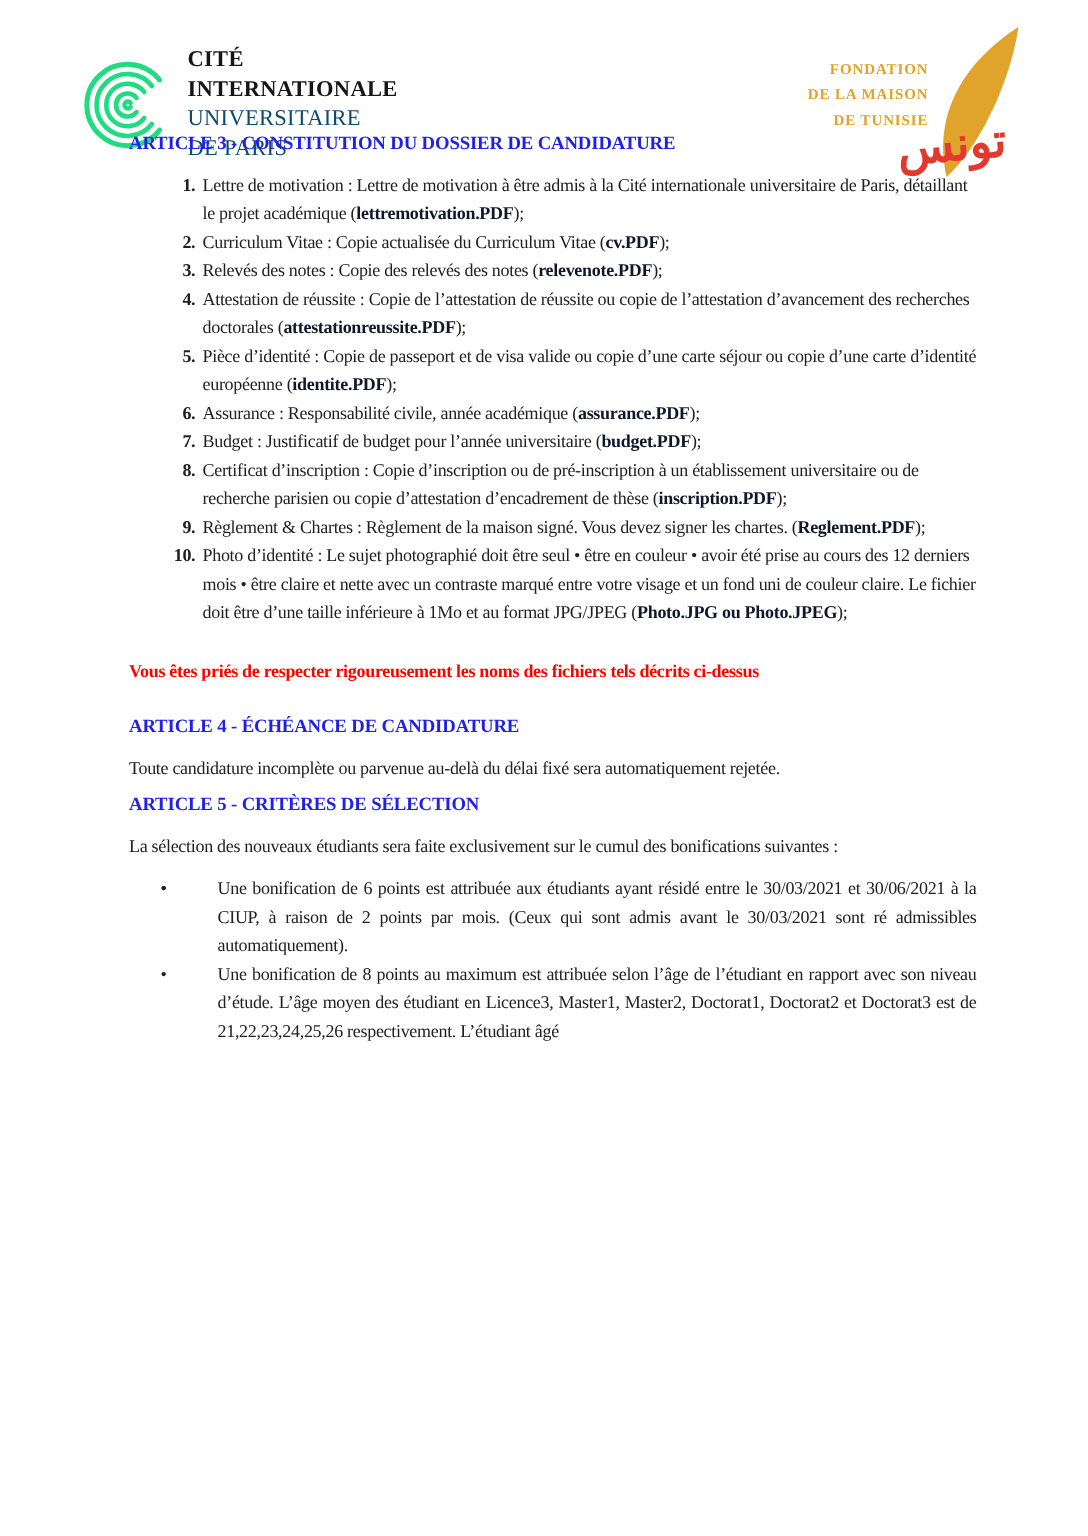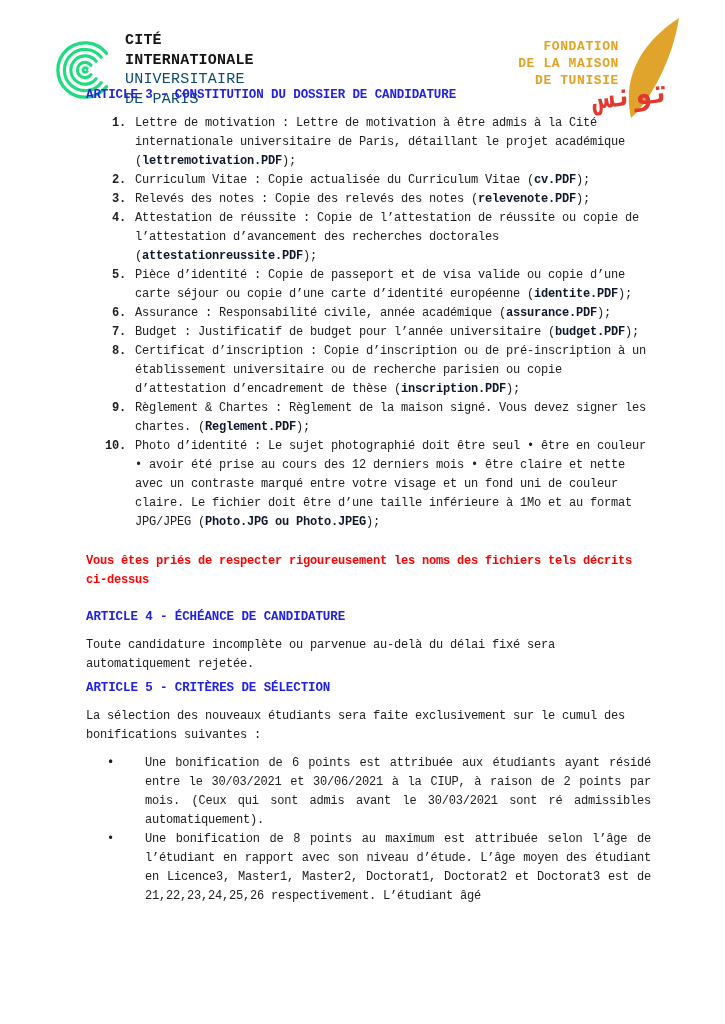--- a/index.html
+++ b/index.html
@@ -1,30 +1,30 @@
 <!DOCTYPE html>
 <html lang="fr"><head>
 <meta charset="utf-8">
 <style>
   html,body{margin:0;padding:0;background:#ffffff;}
   .page{
     position:relative;width:725px;height:1024px;background:#ffffff;overflow:hidden;
-    font-family:Liberation Mono, monospace;color:#202020;
+    font-family:Liberation Serif, serif;color:#202020;
     font-size:12px;letter-spacing:-0.2px;line-height:19px;
   }
   
   .ciup-logo{position:absolute;left:54px;top:30px;display:flex;align-items:flex-start;}
   .ciup-mark{width:62px;height:80px;flex:0 0 auto;}
   .ciup-text{margin-left:9px;margin-top:1px;letter-spacing:0.2px;line-height:19.5px;}
   .ciup-text .b{font-weight:700;font-size:15px;color:#151515;}
   .ciup-text .r{font-weight:400;font-size:15px;color:#0c4a6e;}
   .fmt-logo{position:absolute;right:28px;top:18px;width:190px;height:110px;}
   .fmt-lines{
     position:absolute;right:78px;top:20px;text-align:right;
-    color:#E3A223;font-weight:700;font-size:13px;line-height:17px;letter-spacing:0.6px;
+    color:#E3A223;font-weight:700;font-size:10px;line-height:17px;letter-spacing:0.6px;
   }
   .fmt-sail{position:absolute;right:12px;top:0;width:78px;height:105px;}
   .fmt-arabic{
     position:absolute;right:26px;top:60px;
     color:#E2392E;font-weight:700;font-size:31px;line-height:38px;
     transform:rotate(-5deg);letter-spacing:0;
   }
   
   .content{position:absolute;left:0;top:0;right:0;padding:86px 74px 0 86px;}
   h2{font-size:12.5px;font-weight:700;color:#2020E8;margin:0 0 9px;letter-spacing:-0.1px;}

